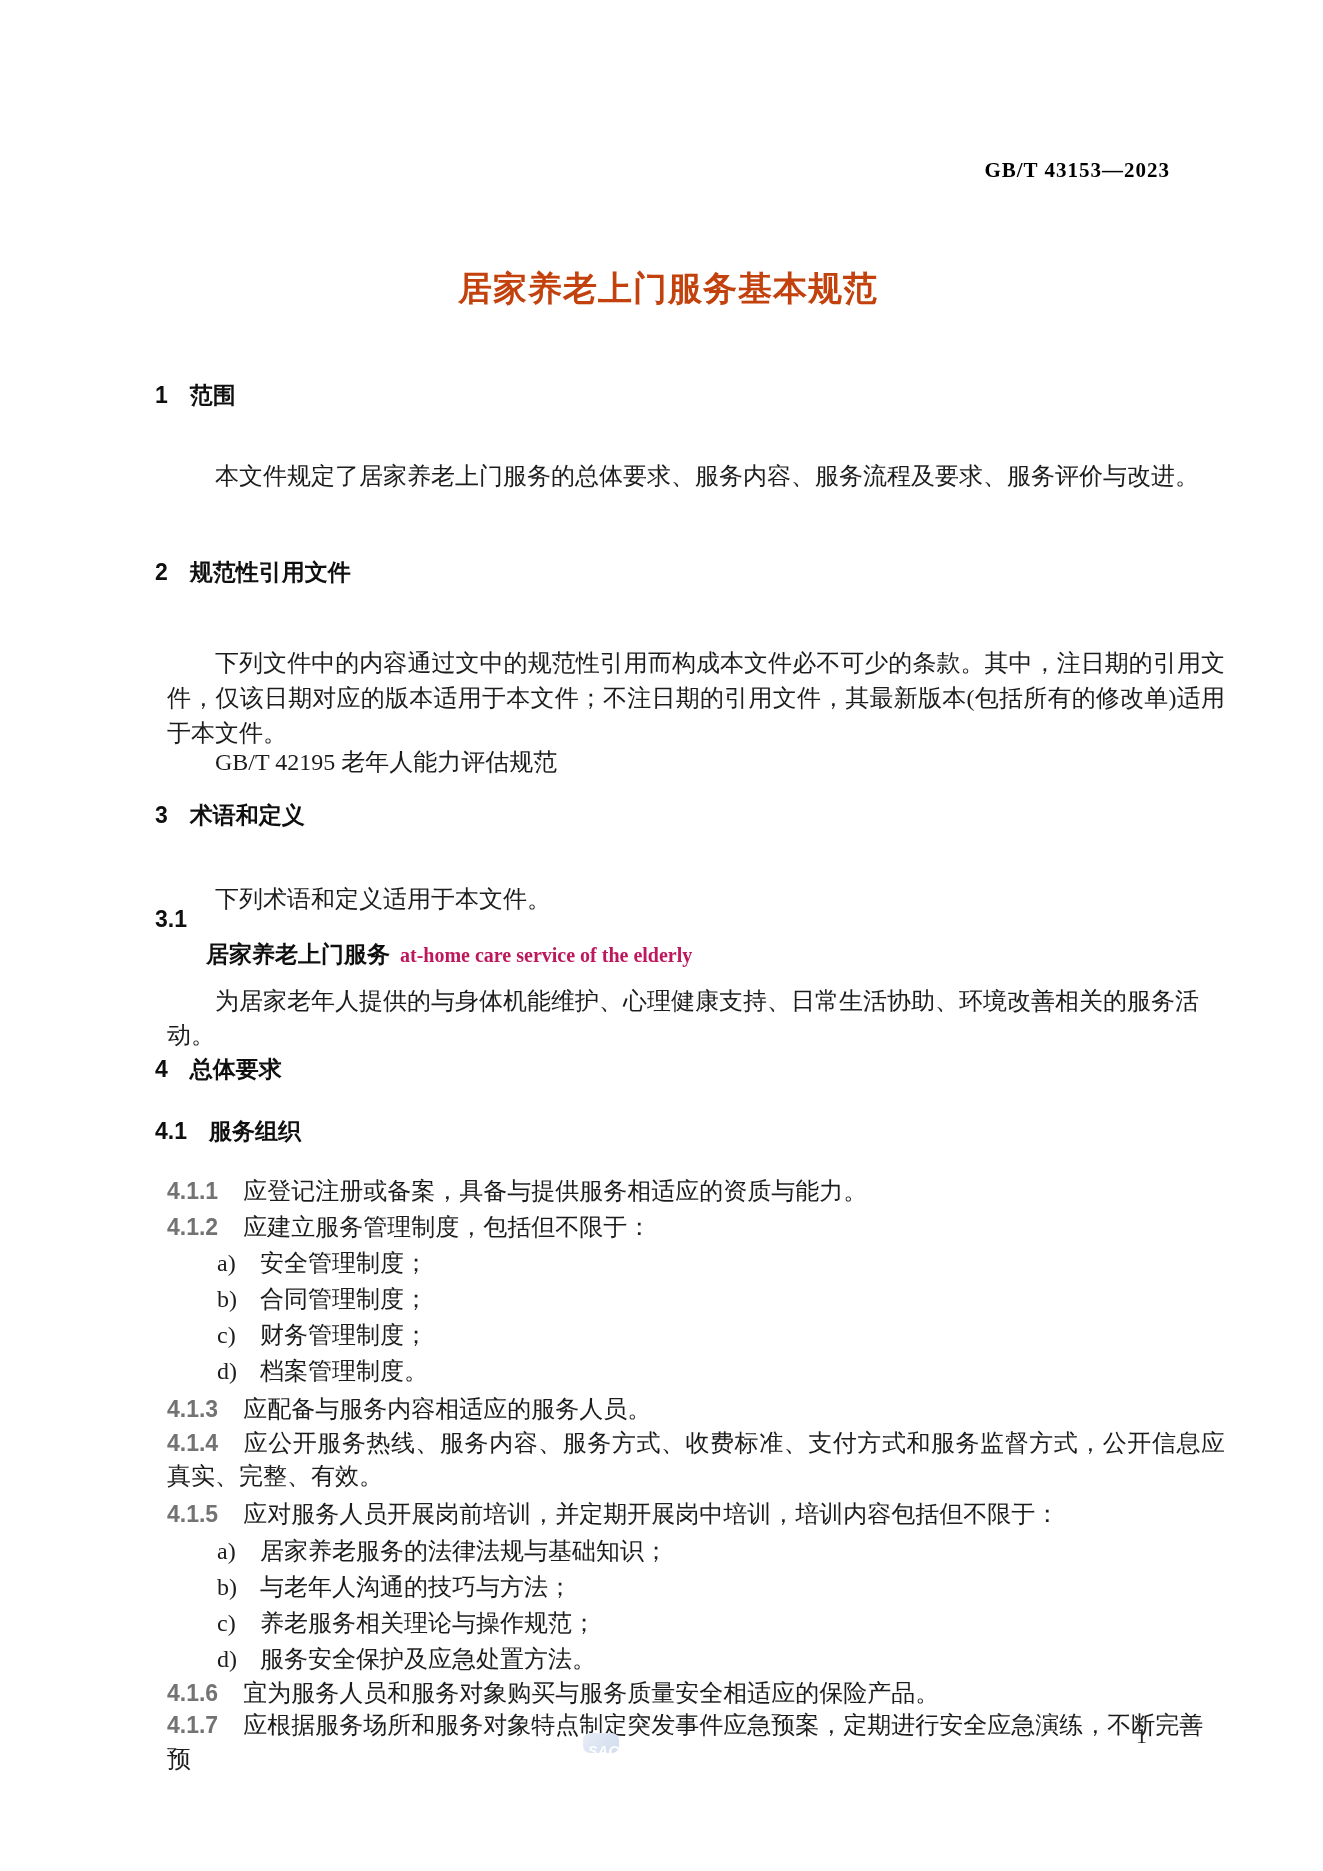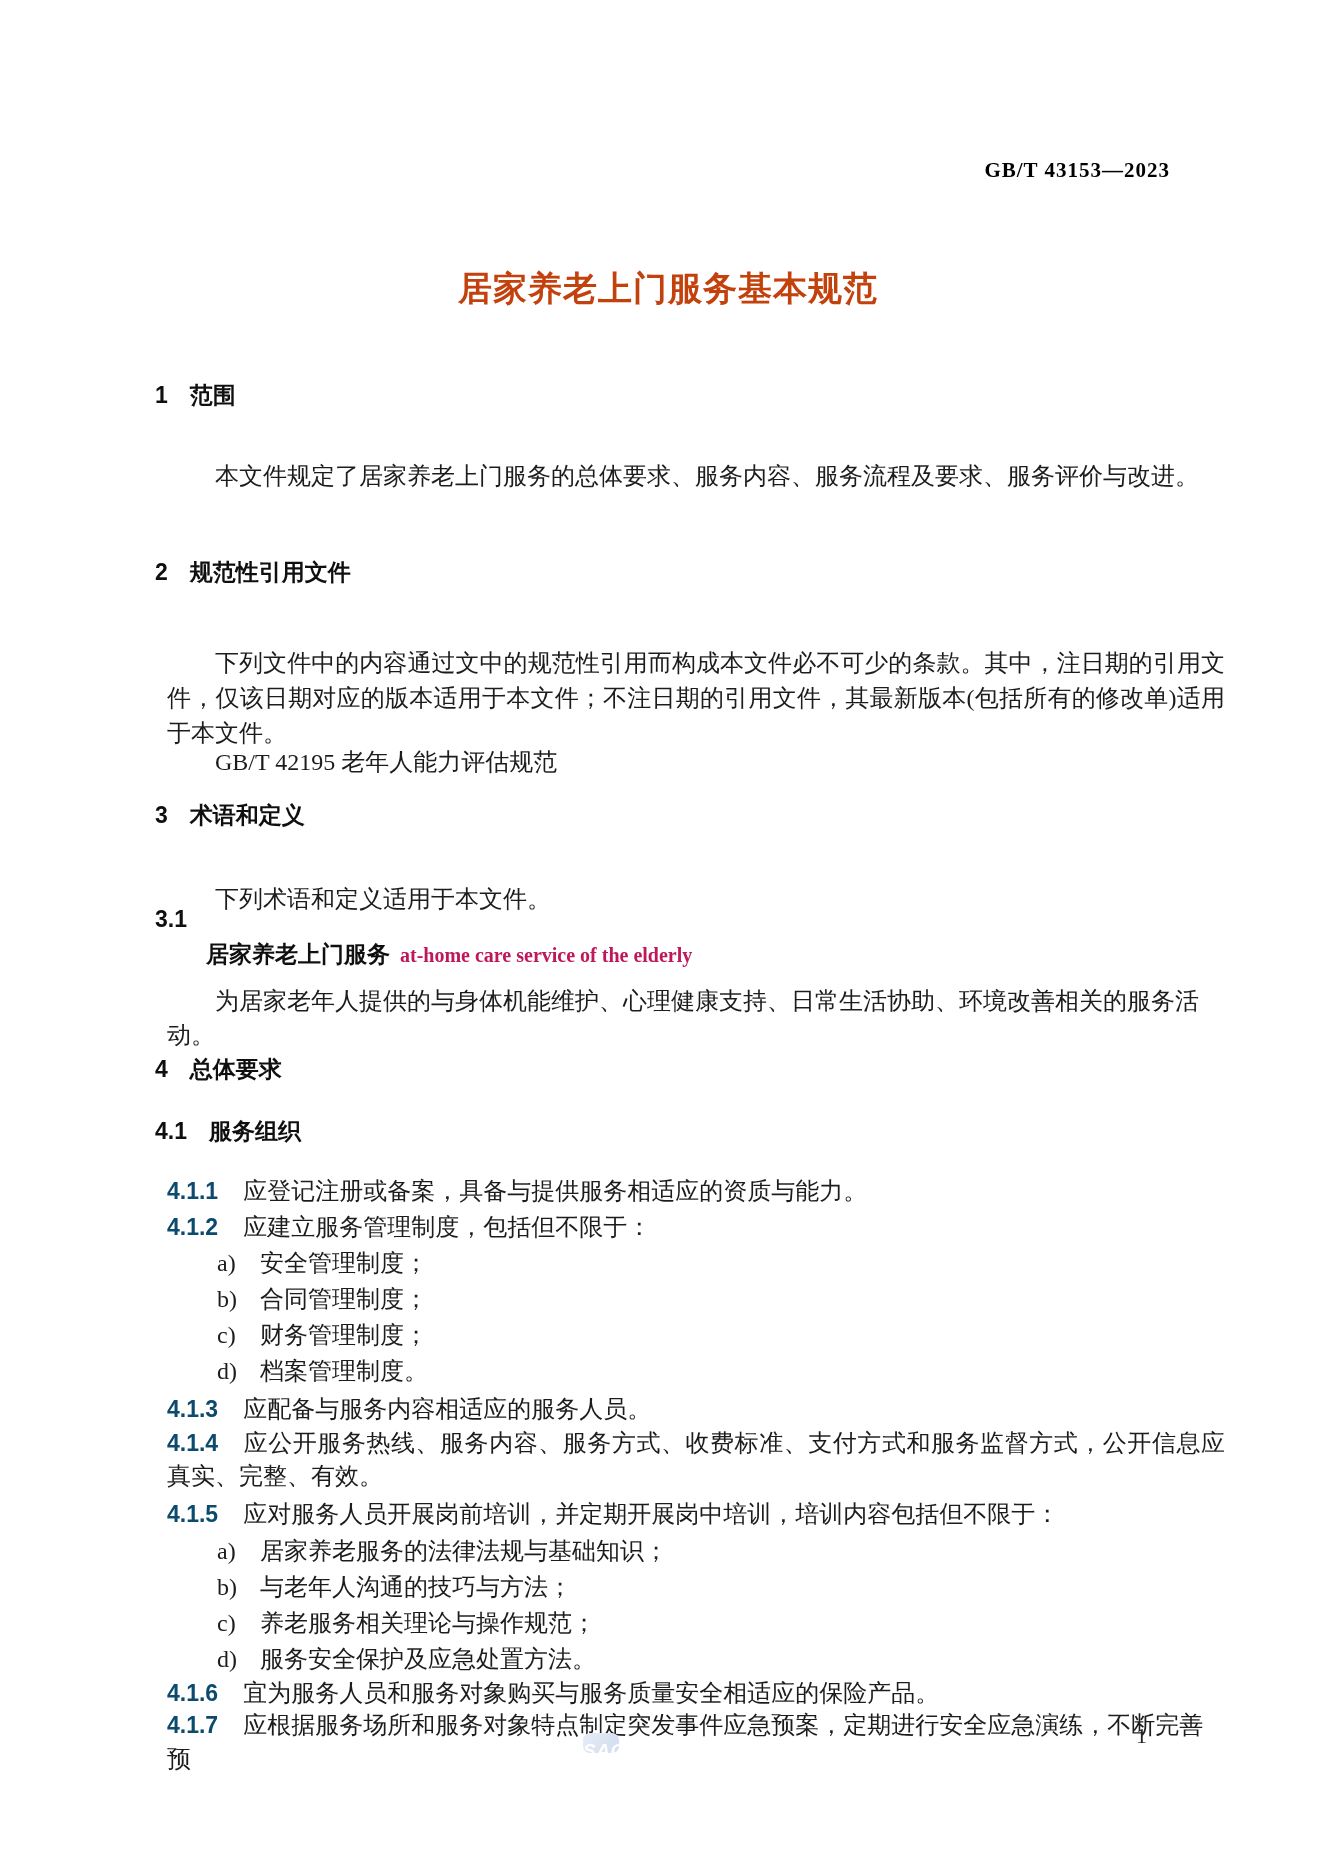--- a/index.html
+++ b/index.html
@@ -22,21 +22,21 @@
   .lh35{line-height:35px;}
   .lh33{line-height:33px;}
   .h{
     position:absolute;left:155px;width:1058px;margin:0;
     font-family:"Liberation Sans","DejaVu Sans",sans-serif;
     font-weight:700;font-size:23px;line-height:30px;color:#0f0f0f;
   }
   .hnum{display:inline-block;margin-right:22px;}
   .cnum{
     font-family:"Liberation Sans","DejaVu Sans",sans-serif;
-    font-weight:700;font-size:23px;color:#0c4a6e;
+    font-weight:700;font-size:23px;color:#737373;
     margin-right:25px;
   }
   .li{left:205px;width:1008px;}
   .lm{display:inline-block;width:43px;}
   .doc-code{
     position:absolute;top:157px;right:153px;margin:0;
     font-family:"Liberation Serif","DejaVu Serif",serif;
     font-weight:700;font-size:21px;line-height:26px;letter-spacing:1px;color:#000;
   }
   .doc-title{
@@ -58,21 +58,21 @@
   .term-en{
     font-family:"Liberation Serif","DejaVu Serif",serif;
     font-weight:700;font-size:20px;color:#be185d;margin-left:10px;
   }
   .sac-logo{
     position:absolute;left:583px;top:1733px;width:36px;height:20px;
     border-radius:7px;
     background:linear-gradient(135deg,#e9eef7 0%,#d9e2f1 60%,#d3ddee 100%);
     color:rgba(255,255,255,0.96);
     font-family:"Liberation Sans","DejaVu Sans",sans-serif;
-    font-style:italic;font-weight:700;font-size:19px;line-height:36px;
+    font-style:italic;font-weight:700;font-size:14px;line-height:36px;
     text-align:right;letter-spacing:0.5px;
   }
   .page-num{
     position:absolute;left:1136px;top:1722px;margin:0;
     font-family:"Liberation Serif","DejaVu Serif",serif;
     font-size:22px;line-height:28px;color:#222;
   }
 </style>
 </head>
 <body>

